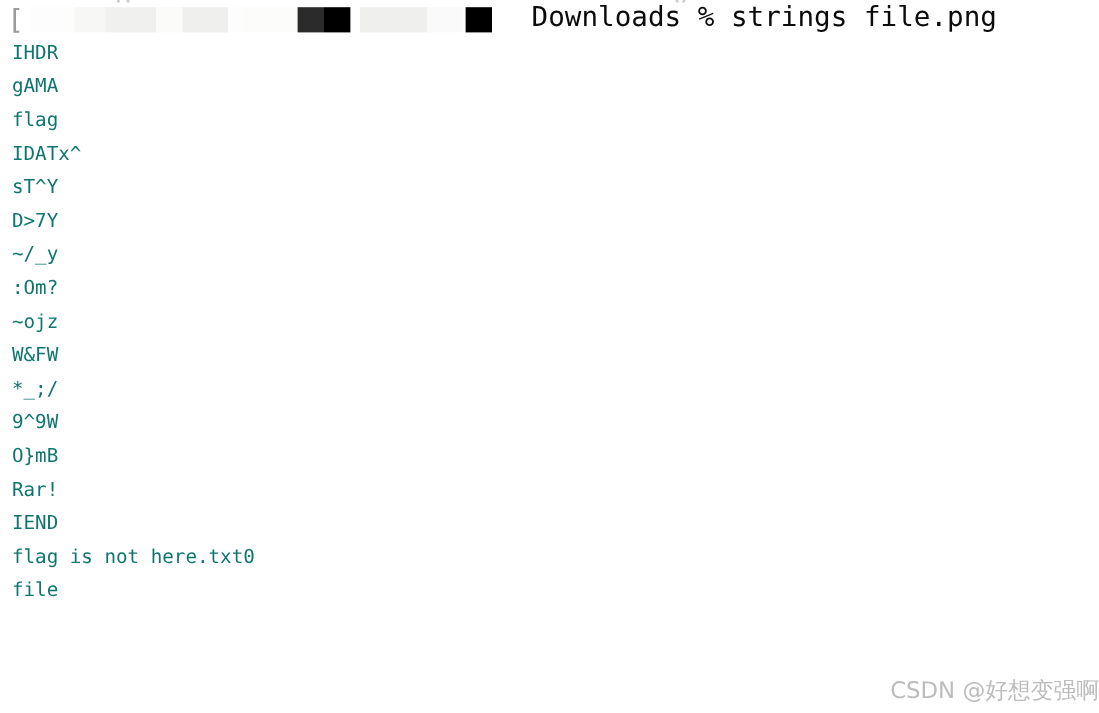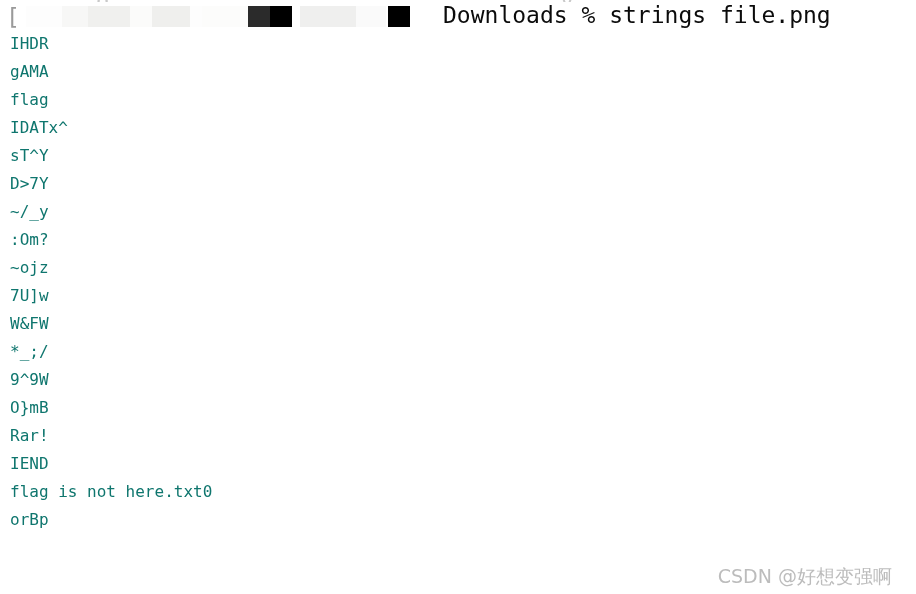--- a/index.html
+++ b/index.html
@@ -83,21 +83,21 @@
     line-height: 28px;
     height: 28px;
     color: #0f766e;
     white-space: pre;
     letter-spacing: 0px;
   }
 
   
   .watermark {
     position: absolute;
-    right: 24px;
+    right: 0;
     bottom: 6px;
     font-family: "DejaVu Sans", "Liberation Sans", sans-serif;
     font-size: 19px;
     line-height: 24px;
     color: #bcbcbc;
     white-space: nowrap;
     user-select: none;
   }
 </style>
 </head>
@@ -125,26 +125,25 @@
   <div class="output">
       <div class="out-line">IHDR</div>
       <div class="out-line">gAMA</div>
       <div class="out-line">flag</div>
       <div class="out-line">IDATx^</div>
       <div class="out-line">sT^Y</div>
       <div class="out-line">D&gt;7Y</div>
       <div class="out-line">~/_y</div>
       <div class="out-line">:Om?</div>
       <div class="out-line">~ojz</div>
-      <div class="out-line">7U]w</div>
       <div class="out-line">W&amp;FW</div>
       <div class="out-line">*_;/</div>
       <div class="out-line">9^9W</div>
       <div class="out-line">O}mB</div>
       <div class="out-line">Rar!</div>
       <div class="out-line">IEND</div>
       <div class="out-line">flag is not here.txt0</div>
-      <div class="out-line">orBp</div>
+      <div class="out-line">file</div>
     </div>
 
   <div class="watermark">CSDN @好想变强啊</div>
 
 </div>
 
 </body></html>

